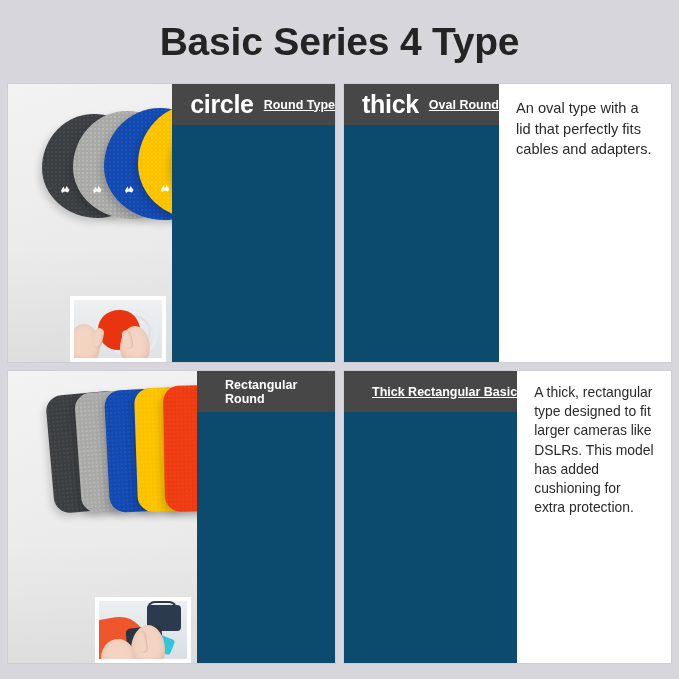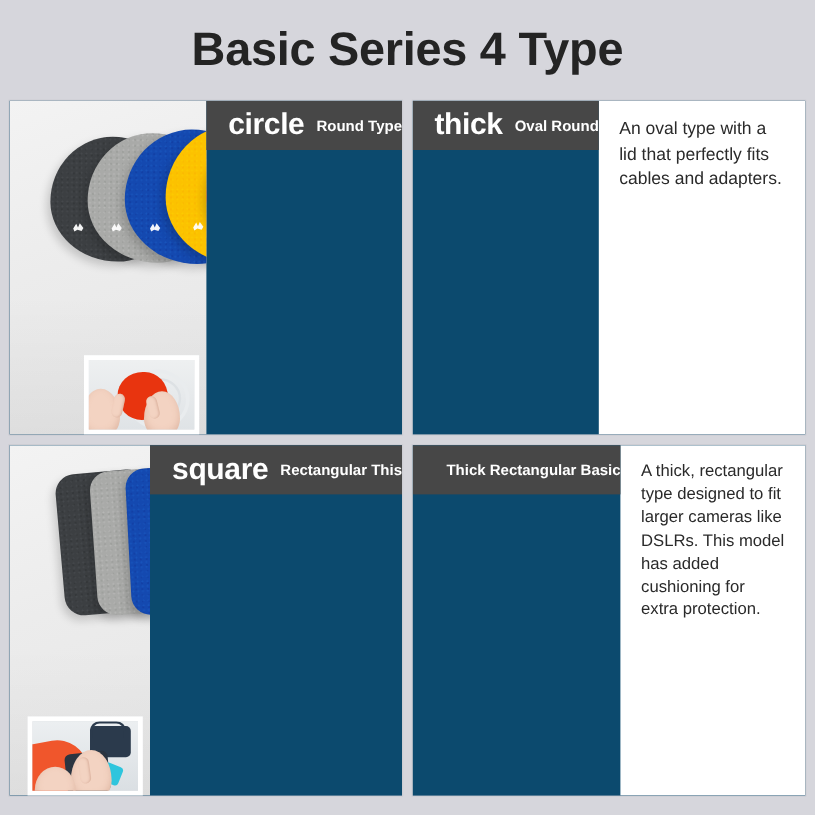--- a/index.html
+++ b/index.html
@@ -138,21 +138,21 @@
     white-space: nowrap;
   }
   .label-sub {
     color: #ffffff;
     font-size: 12.5px;
     font-weight: bold;
     line-height: 1.12;
     margin-left: 10px;
     max-width: 110px;
   }
-  .label-sub.wide { max-width: 220px; white-space: nowrap; }
+  .label-sub.wide { max-width: 220px; white-space: nowrap; text-decoration: underline; }
 
   
   .desc {
     padding: 14px 16px 12px 17px;
     color: #2a2a2a;
     font-size: 14.6px;
     line-height: 1.42;
     background: #fff;
   }
   .desc.small { font-size: 13.9px; line-height: 1.38; padding-top: 12px; }
@@ -351,22 +351,21 @@
             <div class="prop" style="left:28px; top:26px; width:36px; height:34px; background:#2b3440; border-radius:5px; transform:rotate(-6deg);"></div>
             <div class="prop" style="right:14px; bottom:6px; width:16px; height:16px; background:#2ec5dd; border-radius:3px; transform:rotate(22deg);"></div>
             <div class="hand" style="right:22px; top:24px; width:34px; height:42px;"></div>
             <div class="finger" style="right:40px; top:30px; width:9px; height:22px; transform:rotate(-8deg);"></div>
             <div class="hand" style="left:2px; bottom:-12px; width:34px; height:32px;"></div>
           </div>
         </div>
       </div>
 
       <div class="label-bar">
-        <span class="label-main">square</span>
-        <span class="label-sub">Rectangular This</span>
+        <span class="label-sub">Rectangular Round</span>
       </div>
 
     </div>
 
     <div class="card">
       <div class="photo">
         <div class="items">
           <div class="item shape-squarew" style="left:30px; top:22px; width:82px; height:126px; background:#ef3b12; transform:rotate(-14deg); z-index:5;">
             <div class="tex"></div>
             <div class="logo" style="right:12px; bottom:14px;">

